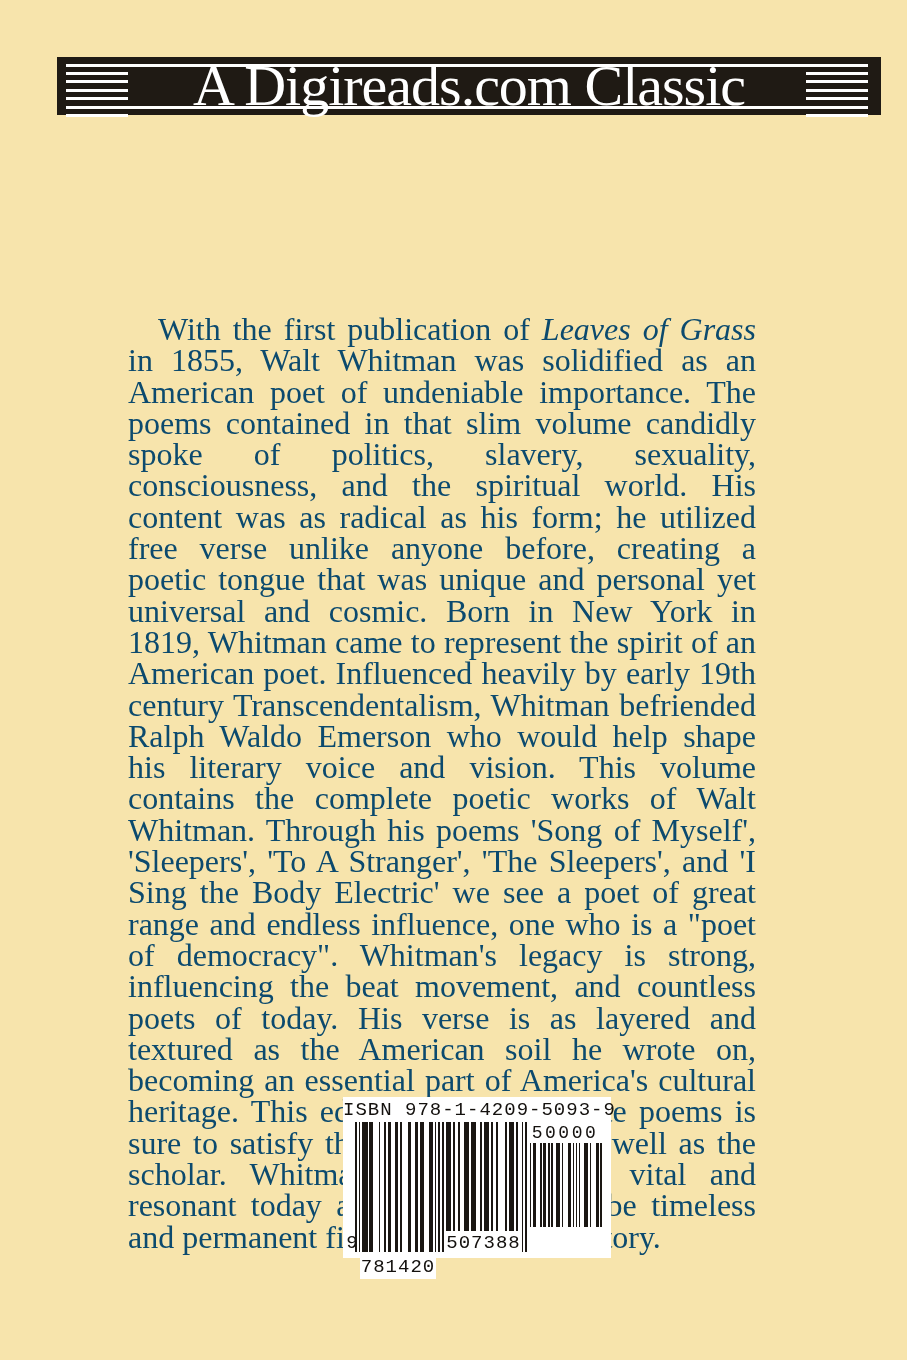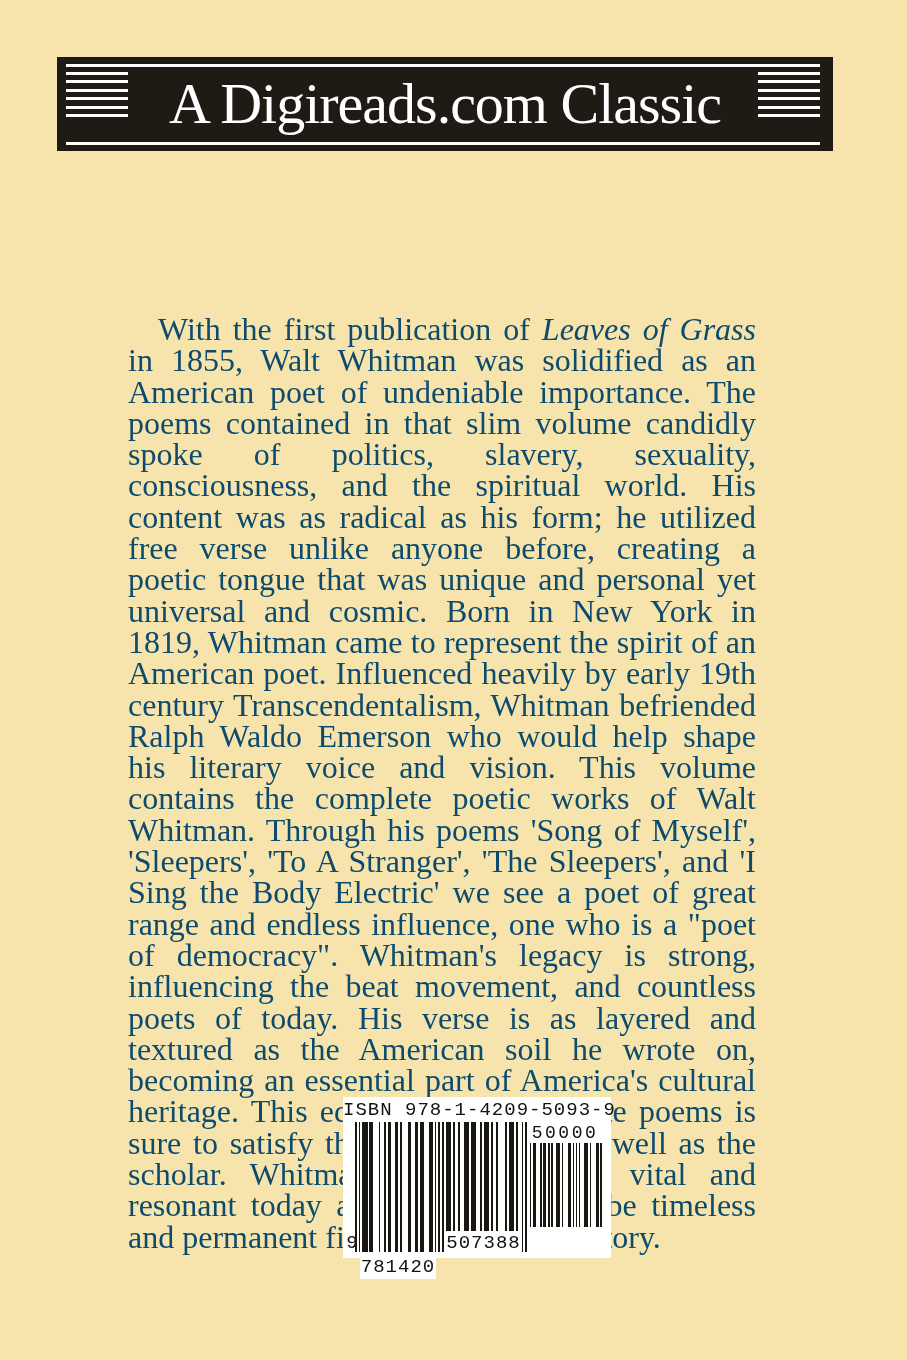--- a/index.html
+++ b/index.html
@@ -10,22 +10,23 @@
     height: 1360px;
     background: #F7E4AC;
     overflow: hidden;
     font-family: "Liberation Serif", serif;
   }
 
   
   .banner {
     position: absolute;
     left: 57px; top: 57px;
-    width: 776px; height: 94px;
+    width: 776px; height: 58px;
     background: #1F1A14;
+    padding-left: 48px;
   }
   .banner .rule-top {
     position: absolute; left: 9px; right: 13px; top: 7px;
     height: 3px; background: #FFFFFF;
   }
   .banner .rule-bottom {
     position: absolute; left: 9px; right: 13px; bottom: 6px;
     height: 3.5px; background: #FFFFFF;
   }
   .banner .rule-stack {

